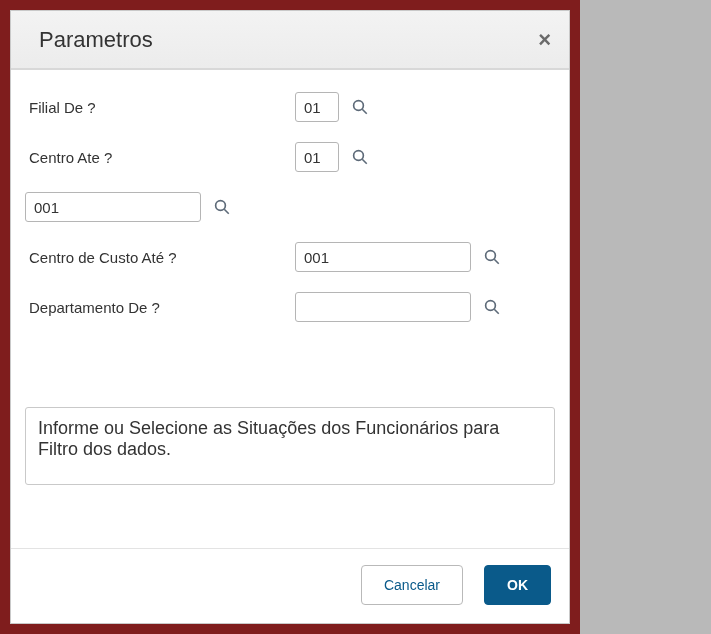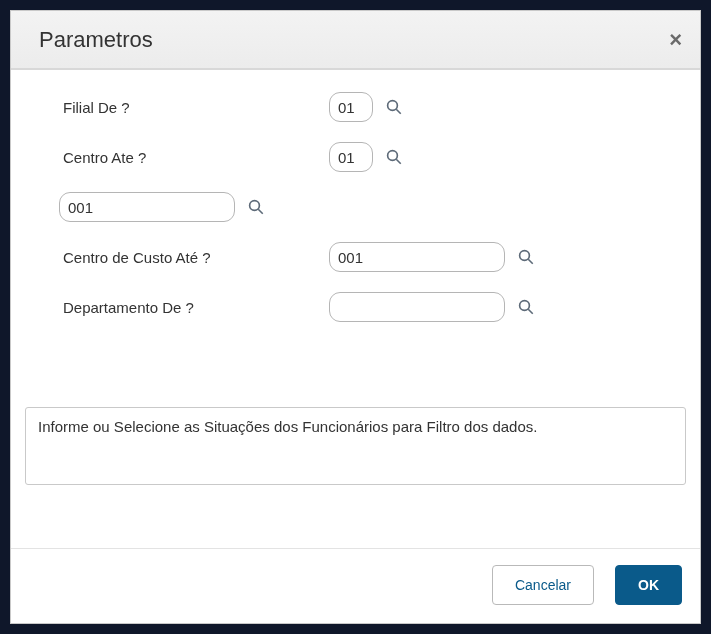--- a/index.html
+++ b/index.html
@@ -3,24 +3,24 @@
 <meta charset="utf-8">
 <style>
   * { box-sizing: border-box; }
   html, body {
     margin: 0;
     padding: 0;
     font-family: Arial, Helvetica, sans-serif;
     background: #b9b9b9;
   }
   .backdrop {
-    width: 711px;
+    width: 580px;
     height: 634px;
     padding: 10px;
-    background: #0f172a;
+    background: #7f1d1d;
   }
   .dialog {
     width: 100%;
     height: 100%;
     background: #fff;
     border: 1px solid #c9c9c9;
     display: flex;
     flex-direction: column;
     position: relative;
   }
@@ -62,37 +62,36 @@
   }
   .form-scroll::-webkit-scrollbar { width: 14px; }
   .form-scroll::-webkit-scrollbar-track { background: #f1f1f1; }
   .form-scroll::-webkit-scrollbar-thumb { background: #b8b8b8; border-radius: 7px; }
 
   .row {
     display: flex;
     align-items: center;
     min-height: 50px;
     padding: 2px 0;
-    margin-left: 34px;
   }
   .lbl {
     width: 270px;
     font-size: 15px;
     color: #333;
     padding-left: 4px;
   }
   .ctrls {
     display: flex;
     align-items: center;
     gap: 10px;
   }
   .fld {
     height: 30px;
     border: 1px solid #b5b5b5;
-    border-radius: 11px;
+    border-radius: 3px;
     padding: 0 8px;
     font-size: 15px;
     color: #333;
     outline: none;
   }
   .fld.sm { width: 44px; }
   .fld.md { width: 176px; }
 
   .lookup {
     width: 22px;
@@ -106,21 +105,21 @@
 
   
   .help-outer {
     padding: 16px 14px 10px 14px;
   }
   .help-box {
     border: 1px solid #c9c9c9;
     border-radius: 3px;
     min-height: 78px;
     padding: 10px 12px;
-    font-size: 15px;
+    font-size: 18px;
     color: #333;
   }
 
   
   .footer {
     border-top: 1px solid #e3e3e3;
     padding: 16px 18px 18px 18px;
     display: flex;
     justify-content: flex-end;
     gap: 14px;

